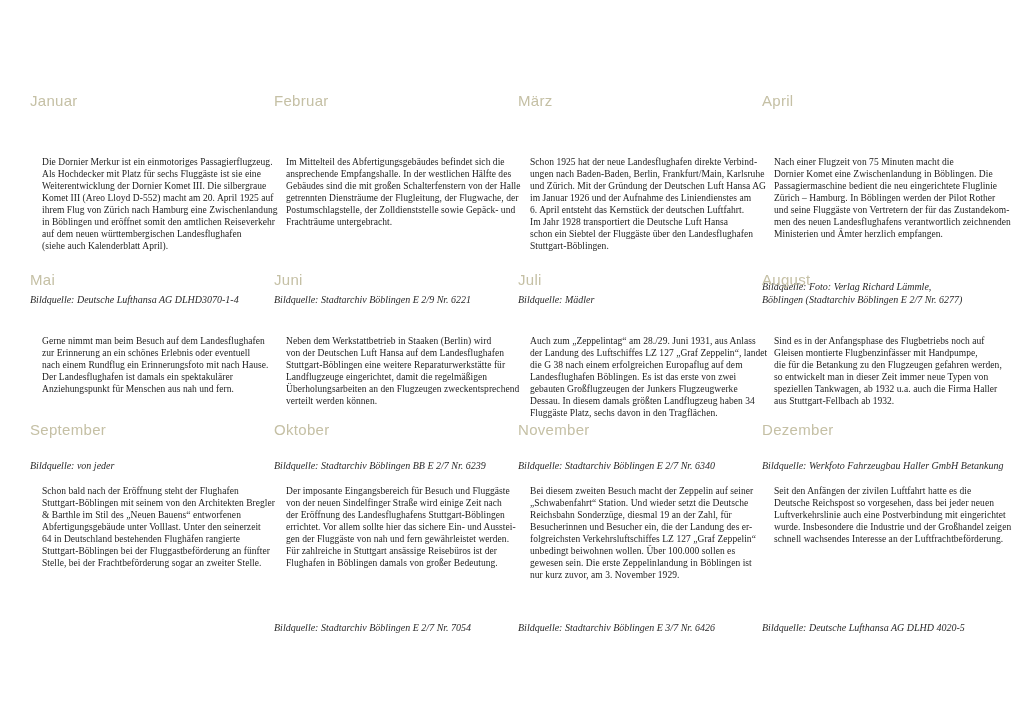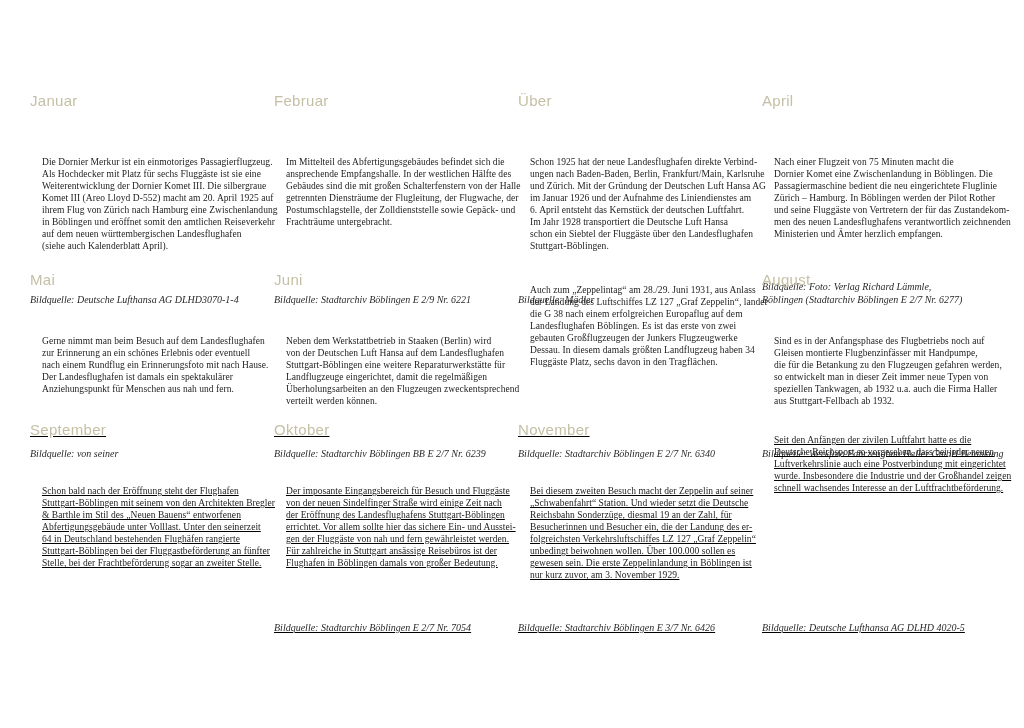--- a/index.html
+++ b/index.html
@@ -18,21 +18,21 @@
   .row {
     position: absolute;
     left: 30px;
     width: 960px;
     display: grid;
     grid-template-columns: repeat(4, 228px);
     column-gap: 16px;
   }
   .row-1 { top: 93px;  height: 139px; }
   .row-2 { top: 272px; height: 120px; }
-  .row-3 { top: 422px; height: 146px; text-decoration: underline; }
+  .row-3 { top: 422px; height: 146px; }
   .cell {
     display: flex;
     flex-direction: column;
     height: 100%;
     gap: 28px;
   }
   .month {
     font-family: "Liberation Sans", sans-serif;
     font-size: 15px;
     line-height: 16px;
@@ -82,21 +82,21 @@
       <h2 class="month">Februar</h2>
       <p class="body">Im Mittelteil des Abfertigungsgebäudes befindet sich die
 ansprechende Empfangshalle. In der westlichen Hälfte des
 Gebäudes sind die mit großen Schalterfenstern von der Halle
 getrennten Diensträume der Flugleitung, der Flugwache, der
 Postumschlagstelle, der Zolldienststelle sowie Gepäck- und
 Frachträume untergebracht.</p>
       <p class="source">Bildquelle: Stadtarchiv Böblingen E 2/9 Nr. 6221</p>
     </article>
     <article class="cell">
-      <h2 class="month">Über</h2>
+      <h2 class="month">März</h2>
       <p class="body">Schon 1925 hat der neue Landesflughafen direkte Verbind-
 ungen nach Baden-Baden, Berlin, Frankfurt/Main, Karlsruhe
 und Zürich. Mit der Gründung der Deutschen Luft Hansa AG
 im Januar 1926 und der Aufnahme des Liniendienstes am
 6. April entsteht das Kernstück der deutschen Luftfahrt.
 Im Jahr 1928 transportiert die Deutsche Luft Hansa
 schon ein Siebtel der Fluggäste über den Landesflughafen
 Stuttgart-Böblingen.</p>
       <p class="source">Bildquelle: Mädler</p>
     </article>
@@ -115,33 +115,34 @@
   </div>
 
   <div class="row row-2">
     <article class="cell">
       <h2 class="month">Mai</h2>
       <p class="body">Gerne nimmt man beim Besuch auf dem Landesflughafen
 zur Erinnerung an ein schönes Erlebnis oder eventuell
 nach einem Rundflug ein Erinnerungsfoto mit nach Hause.
 Der Landesflughafen ist damals ein spektakulärer
 Anziehungspunkt für Menschen aus nah und fern.</p>
-      <p class="source">Bildquelle: von seiner</p>
+      <p class="source">Bildquelle: von jeder</p>
     </article>
     <article class="cell">
       <h2 class="month">Juni</h2>
       <p class="body">Neben dem Werkstattbetrieb in Staaken (Berlin) wird
 von der Deutschen Luft Hansa auf dem Landesflughafen
 Stuttgart-Böblingen eine weitere Reparaturwerkstätte für
 Landflugzeuge eingerichtet, damit die regelmäßigen
 Überholungsarbeiten an den Flugzeugen zweckentsprechend
 verteilt werden können.</p>
       <p class="source">Bildquelle: Stadtarchiv Böblingen BB E 2/7 Nr. 6239</p>
     </article>
     <article class="cell">
+      <h2 class="month">Juli</h2>
       <p class="body">Auch zum „Zeppelintag“ am 28./29. Juni 1931, aus Anlass
 der Landung des Luftschiffes LZ 127 „Graf Zeppelin“, landet
 die G 38 nach einem erfolgreichen Europaflug auf dem
 Landesflughafen Böblingen. Es ist das erste von zwei
 gebauten Großflugzeugen der Junkers Flugzeugwerke
 Dessau. In diesem damals größten Landflugzeug haben 34
 Fluggäste Platz, sechs davon in den Tragflächen.</p>
       <p class="source">Bildquelle: Stadtarchiv Böblingen E 2/7 Nr. 6340</p>
     </article>
     <article class="cell">
@@ -184,20 +185,21 @@
 „Schwabenfahrt“ Station. Und wieder setzt die Deutsche
 Reichsbahn Sonderzüge, diesmal 19 an der Zahl, für
 Besucherinnen und Besucher ein, die der Landung des er-
 folgreichsten Verkehrsluftschiffes LZ 127 „Graf Zeppelin“
 unbedingt beiwohnen wollen. Über 100.000 sollen es
 gewesen sein. Die erste Zeppelinlandung in Böblingen ist
 nur kurz zuvor, am 3. November 1929.</p>
       <p class="source">Bildquelle: Stadtarchiv Böblingen E 3/7 Nr. 6426</p>
     </article>
     <article class="cell">
+      <h2 class="month">Dezember</h2>
       <p class="body">Seit den Anfängen der zivilen Luftfahrt hatte es die
 Deutsche Reichspost so vorgesehen, dass bei jeder neuen
 Luftverkehrslinie auch eine Postverbindung mit eingerichtet
 wurde. Insbesondere die Industrie und der Großhandel zeigen
 schnell wachsendes Interesse an der Luftfrachtbeförderung.</p>
       <p class="source">Bildquelle: Deutsche Lufthansa AG DLHD 4020-5</p>
     </article>
   </div>
 
 </div>

